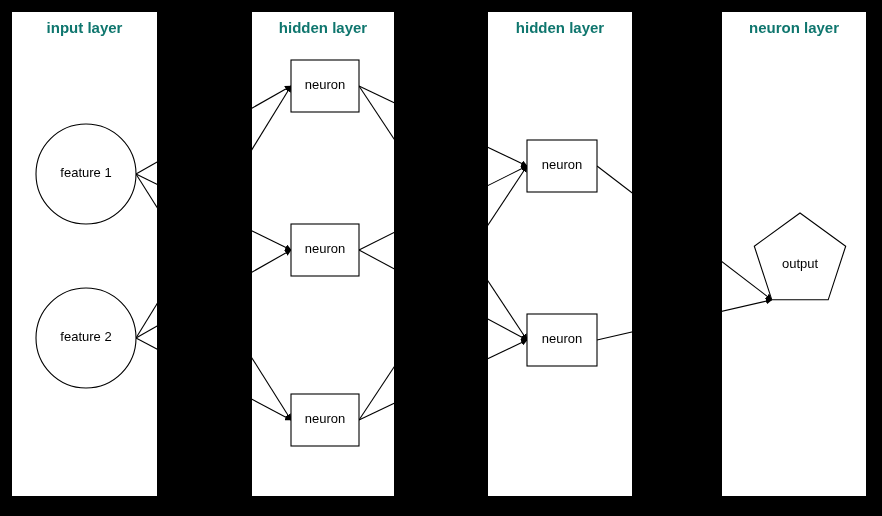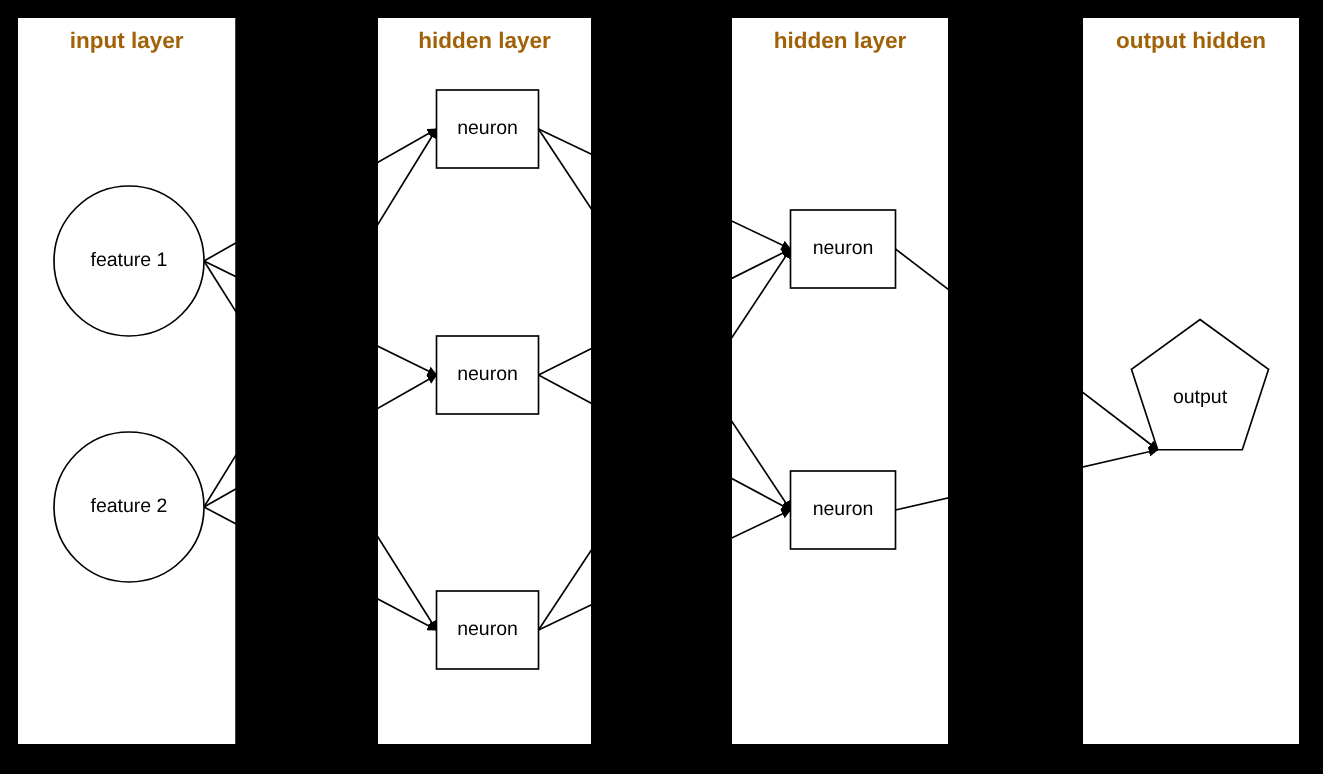--- a/index.html
+++ b/index.html
@@ -17,21 +17,21 @@
     top:12px;
     height:484px;
   }
   .panel-title{
     position:absolute;
     top:19px;
     width:100%;
     text-align:center;
     font-size:15px;
     font-weight:bold;
-    color:#a16207;
+    color:#0f766e;
     letter-spacing:0px;
     line-height:18px;
   }
   
   #edges{
     position:absolute;
     left:0;top:0;
     width:882px;height:516px;
   }
   
@@ -116,15 +116,15 @@
       </g>
   </svg>
 
   <div class="gap" id="gap-0" style="left: 157px; width: 95px;"></div>
   <div class="gap" id="gap-1" style="left: 394px; width: 94px;"></div>
   <div class="gap" id="gap-2" style="left: 632px; width: 90px;"></div>
 
   <div class="panel-title" id="title-0" style="left: 12px; width: 145px;">input layer</div>
   <div class="panel-title" id="title-1" style="left: 252px; width: 142px;">hidden layer</div>
   <div class="panel-title" id="title-2" style="left: 488px; width: 144px;">hidden layer</div>
-  <div class="panel-title" id="title-3" style="left: 722px; width: 144px;">output hidden</div>
+  <div class="panel-title" id="title-3" style="left: 722px; width: 144px;">neuron layer</div>
 
 </div>
 
 </body></html>

